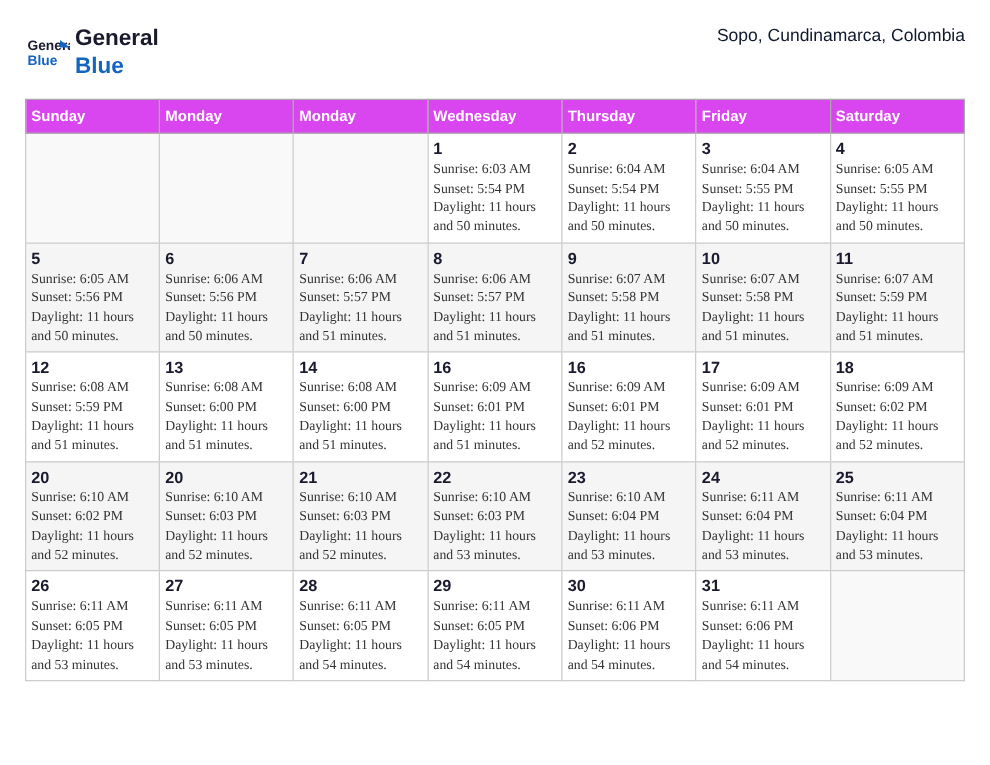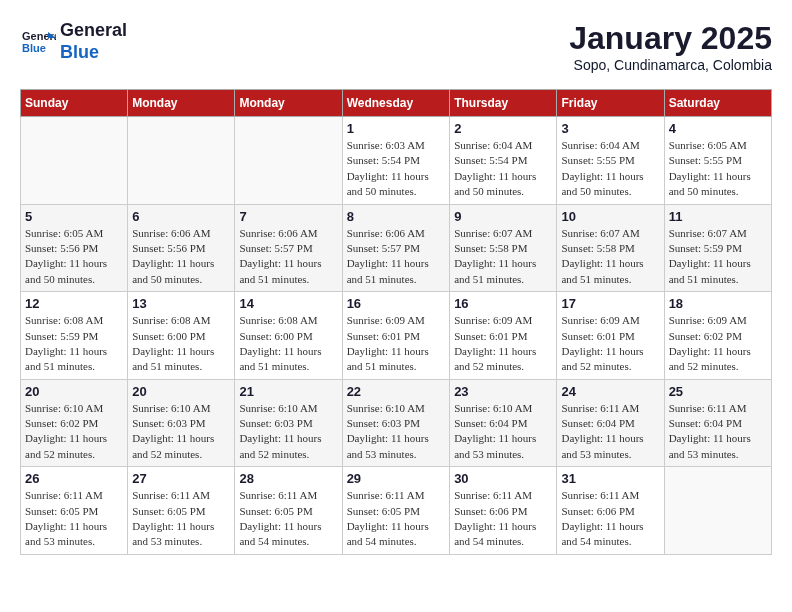--- a/index.html
+++ b/index.html
@@ -45,21 +45,21 @@
     .location {
       font-size: 14px;
       color: #0f172a;
     }
     .calendar {
       width: 100%;
       border-collapse: collapse;
       font-size: 11px;
     }
     .calendar th {
-      background: #b91c1c;
+      background: #d946ef;
       color: #fff;
       padding: 6px 4px;
       text-align: left;
       font-size: 12px;
       font-weight: bold;
       border: 1px solid #aaa;
     }
     .calendar td {
       border: 1px solid #ccc;
       vertical-align: top;
@@ -99,21 +99,20 @@
       <polygon points="28,8 36,14 28,14" fill="#1565c0"></polygon>
     </svg>
     <div>
       <div class="logo-text">
         <span style="color:#1a1a2e">General</span><br>
         <span style="color:#1565c0">Blue</span>
       </div>
     </div>
   </div>
   <div class="title-block">
-    <div class="month-title">January 2025</div>
     <div class="location">Sopo, Cundinamarca, Colombia</div>
   </div>
 </div>
 
 <table class="calendar">
   <thead>
     <tr>
     <th>Sunday</th>
         <th>Monday</th>
         <th>Monday</th>

